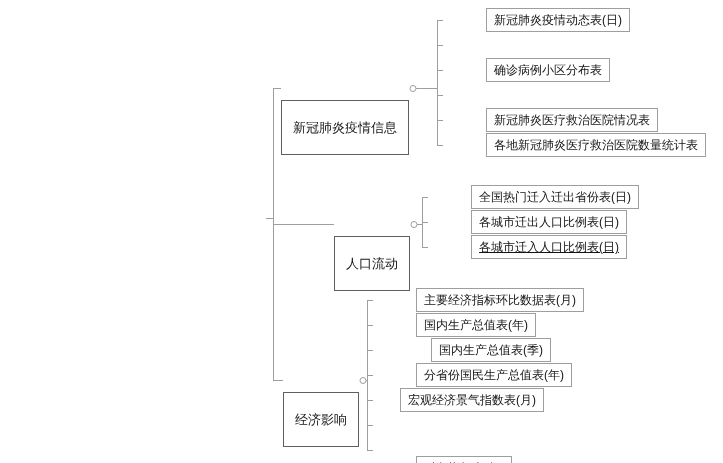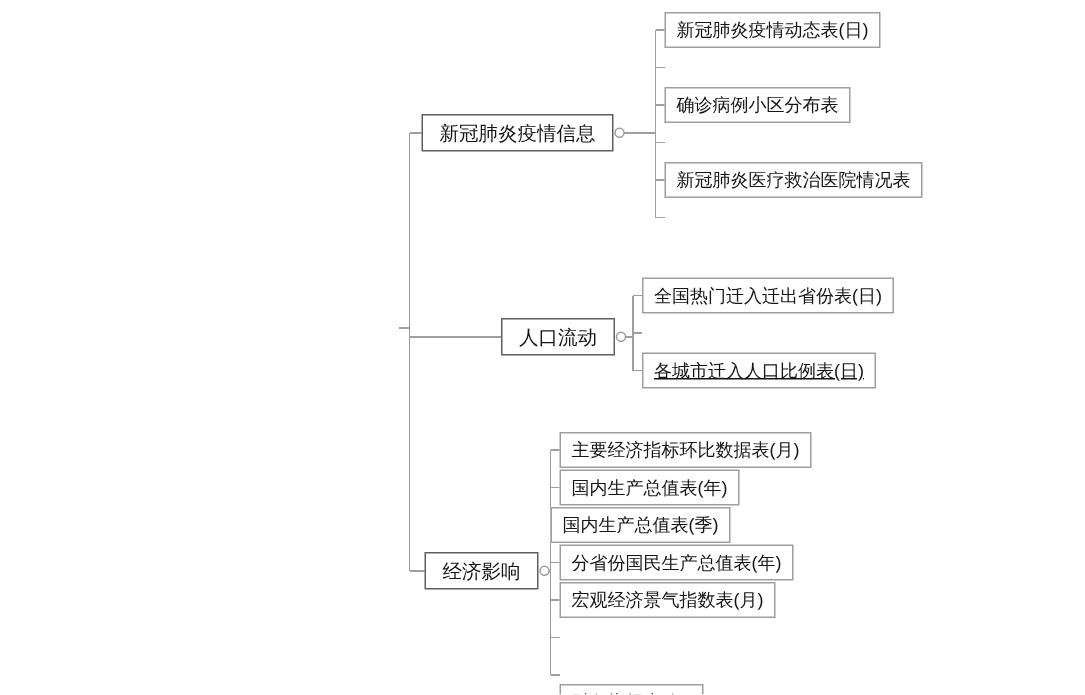--- a/index.html
+++ b/index.html
@@ -20,25 +20,25 @@
     position:absolute;background:#fff;box-sizing:border-box;white-space:nowrap;
     color:var(--text);cursor:default;
   }
   .root{
     border:1px solid var(--border-strong);
     font-size:17px;line-height:21px;padding:10px 14px;
     min-width:252px;text-align:center;
   }
   .branch{
     border:1px solid var(--border-strong);
-    font-size:13px;line-height:15px;padding:4px 11px;
+    font-size:13px;line-height:15px;padding:19px 11px;margin-top:24px;
   }
   .leaf{
     border:1px solid var(--border-light);
-    font-size:12px;line-height:14px;padding:4px 7px;
+    font-size:12px;line-height:14px;padding:4px 7px;margin-left:43px;
   }
 </style>
 </head>
 <body>
 
 <div class="canvas" id="canvas">
 
   <svg id="connectors">
       <path d="M 266 218.5 H 273"></path>
       <path d="M 273 88.5 V 380.5"></path>
@@ -73,24 +73,26 @@
     </svg>
 
 
   <div class="node branch" style="left:281px;top:76px;">新冠肺炎疫情信息</div>
   <div class="node branch" style="left:334px;top:212px;">人口流动</div>
   <div class="node branch" style="left:283px;top:368px;">经济影响</div>
 
   <div class="node leaf" style="left:443px;top:8px;">新冠肺炎疫情动态表(日)</div>
   <div class="node leaf" style="left:443px;top:58px;">确诊病例小区分布表</div>
   <div class="node leaf" style="left:443px;top:108px;">新冠肺炎医疗救治医院情况表</div>
+  <div class="node leaf" style="left:443px;top:133px;">各地新冠肺炎医疗救治医院数量统计表</div>
 
   <div class="node leaf" style="left:428px;top:185px;text-align:right;">全国热门迁入迁出省份表(日)</div>
+  <div class="node leaf" style="left:428px;top:210px;">各城市迁出人口比例表(日)</div>
   <div class="node leaf" style="left:428px;top:235px;text-decoration:underline;">各城市迁入人口比例表(日)</div>
 
   <div class="node leaf" style="left:373px;top:288px;">主要经济指标环比数据表(月)</div>
   <div class="node leaf" style="left:373px;top:313px;">国内生产总值表(年)</div>
-  <div class="node leaf" style="left:367px;top:338px;">国内生产总值表(季)</div>
+  <div class="node leaf" style="left:388px;top:338px;">国内生产总值表(季)</div>
   <div class="node leaf" style="left:373px;top:363px;">分省份国民生产总值表(年)</div>
-  <div class="node leaf" style="left:373px;top:388px;">宏观经济景气指数表(月)</div>
+  <div class="node leaf" style="left:357px;top:388px;">宏观经济景气指数表(月)</div>
   <div class="node leaf" style="left:373px;top:456px;">财务指标表(年)</div>
 
 </div>
 
 </body></html>

